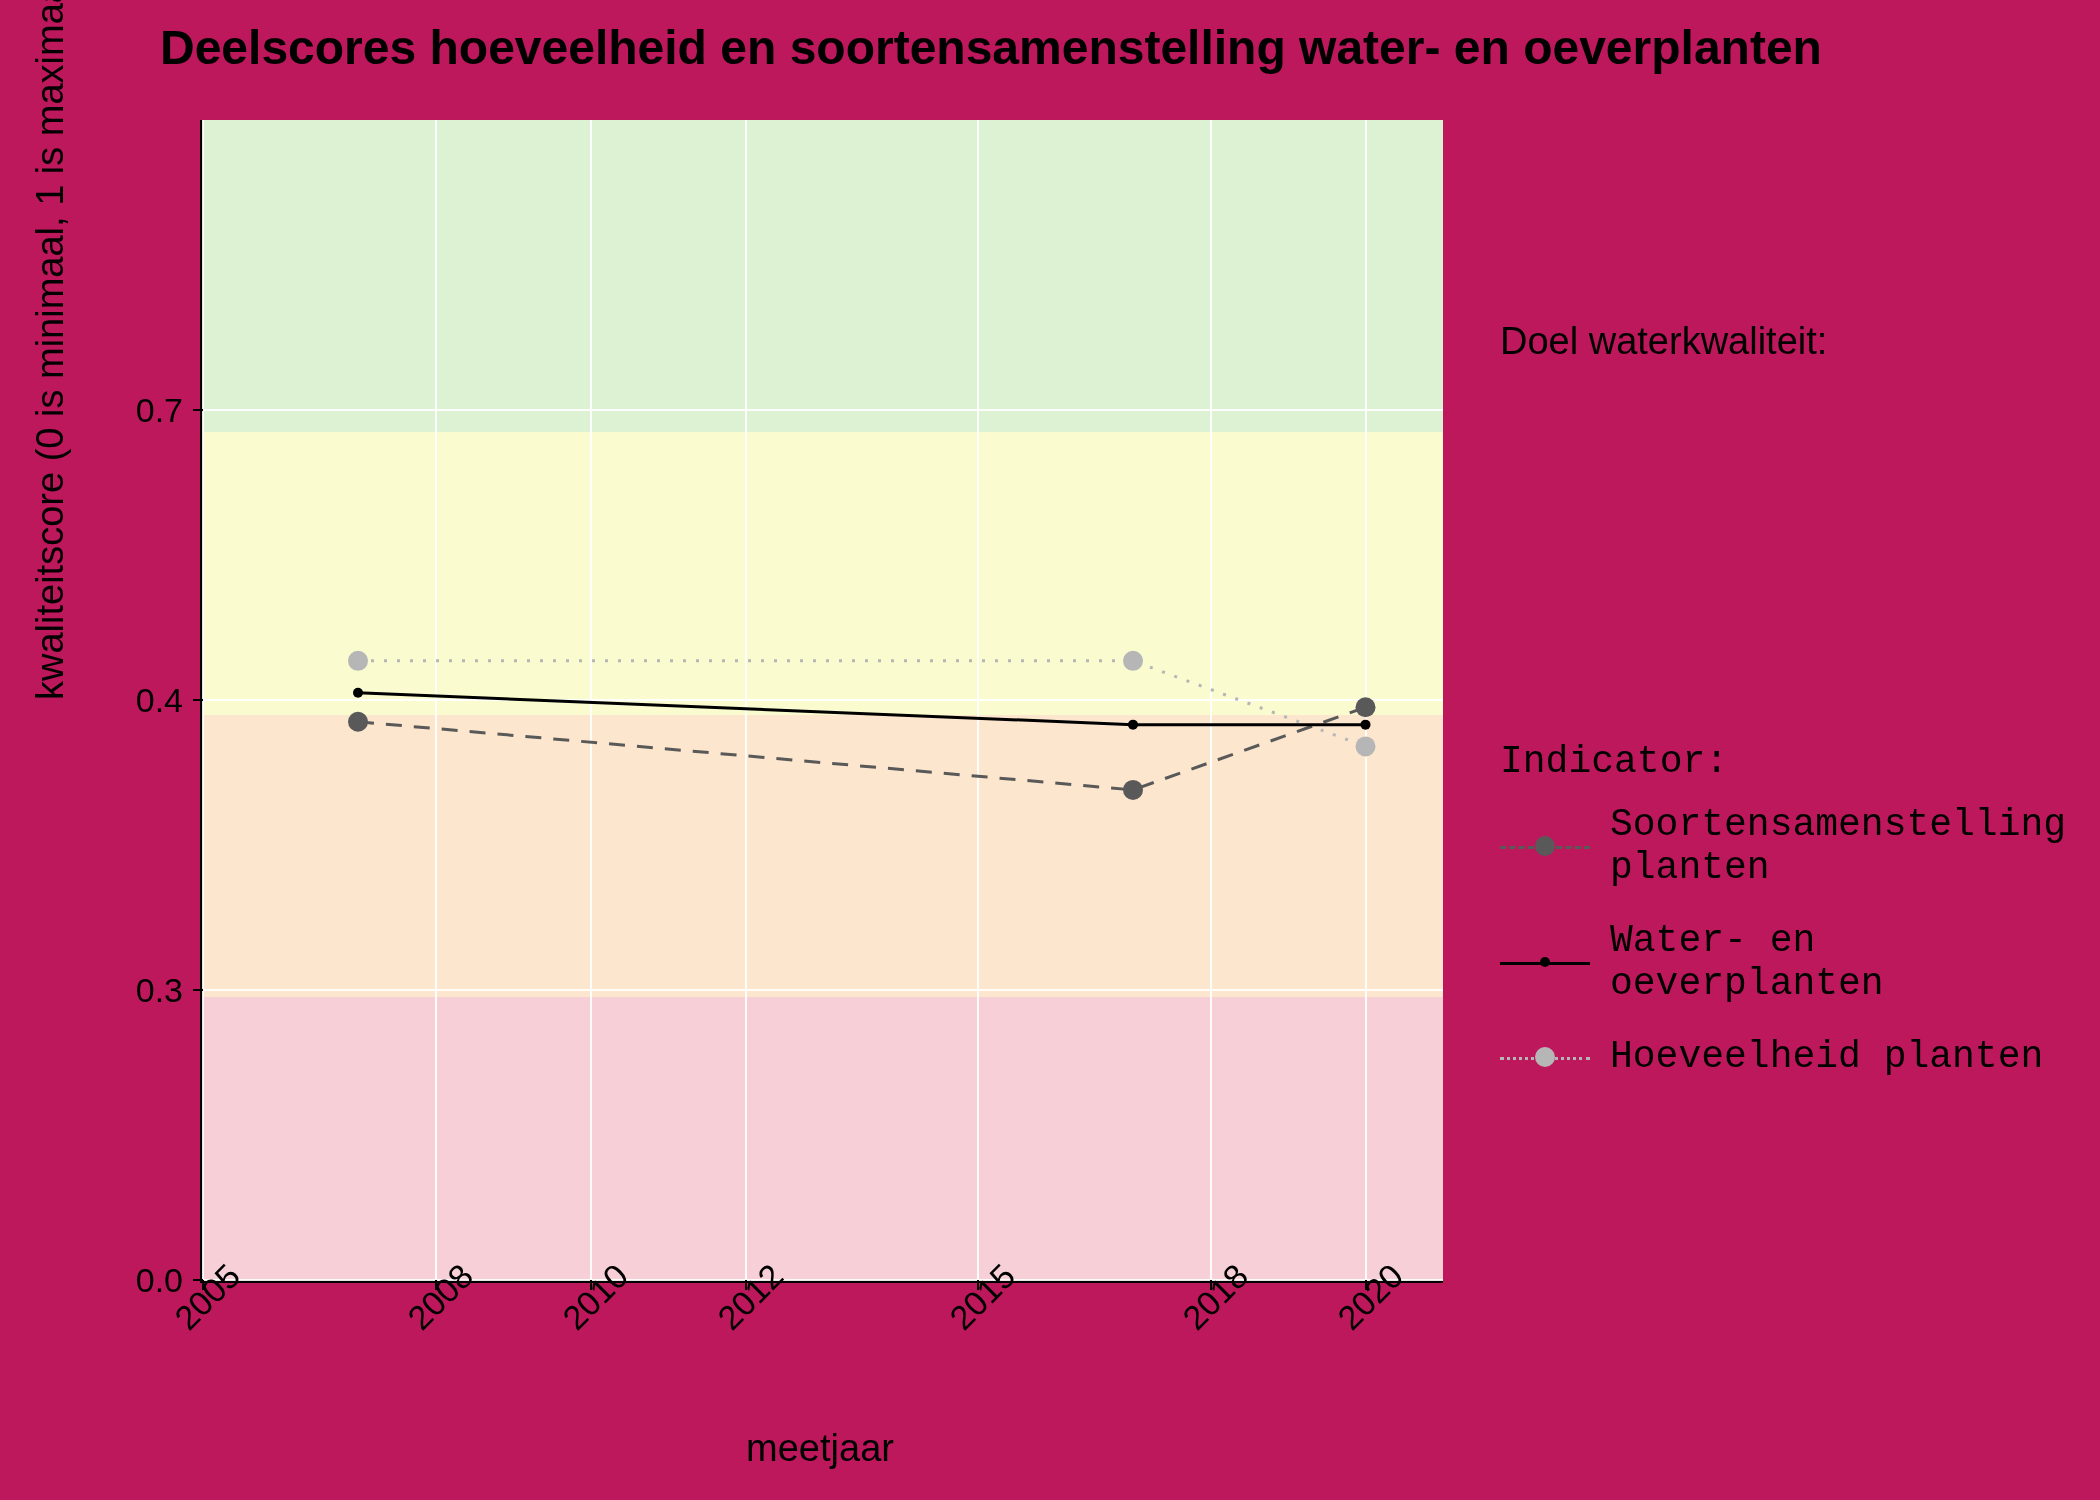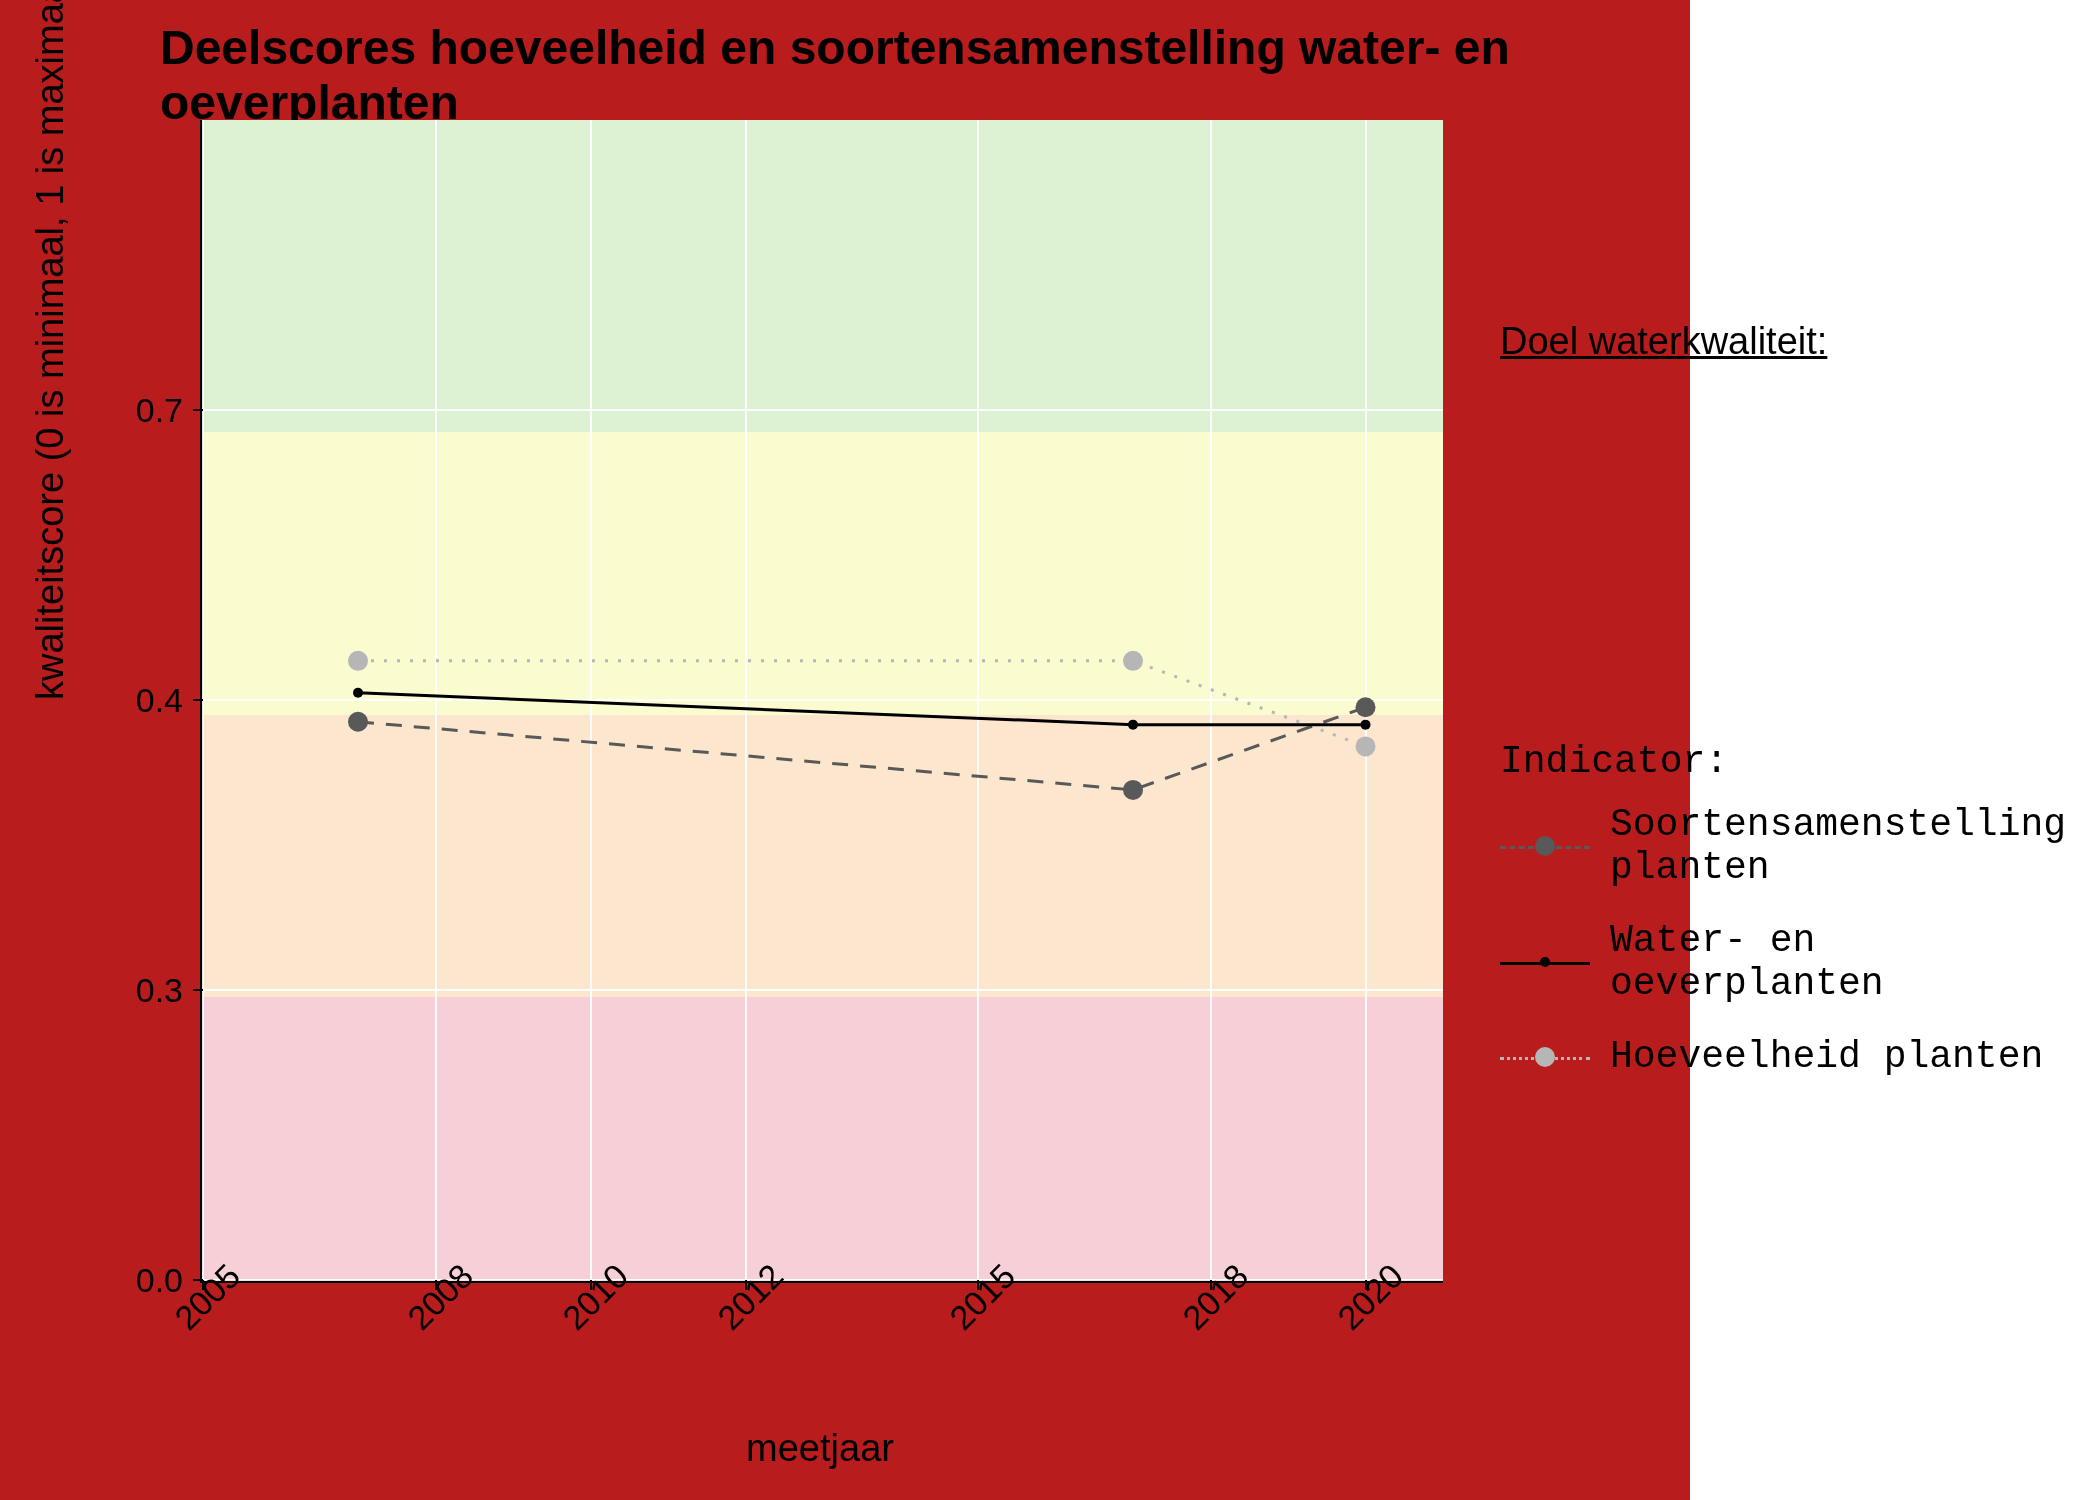--- a/index.html
+++ b/index.html
@@ -4,23 +4,23 @@
 <style>
   html, body {
     margin: 0;
     padding: 0;
     background: #ffffff;
     font-family: Arial, Helvetica, sans-serif;
     color: #000;
   }
   .chart-wrap {
     position: relative;
-    width: 1690px;
+    width: 2100px;
     height: 1500px;
-    background: #b91c1c;
+    background: #be185d;
   }
   .chart-title {
     position: absolute;
     left: 160px;
     top: 20px;
     font-size: 48px;
     font-weight: 600;
   }
   .plot-area {
     position: absolute;
@@ -104,21 +104,20 @@
     top: 0;
     width: 100%;
     height: 100%;
     overflow: visible;
   }
   .legend {
     position: absolute;
     left: 1500px;
     top: 320px;
     width: 560px;
-    text-decoration: underline;
   }
   .legend-title {
     font-size: 38px;
     margin-bottom: 20px;
   }
   .legend-item {
     display: flex;
     align-items: center;
     margin-bottom: 14px;
   }

